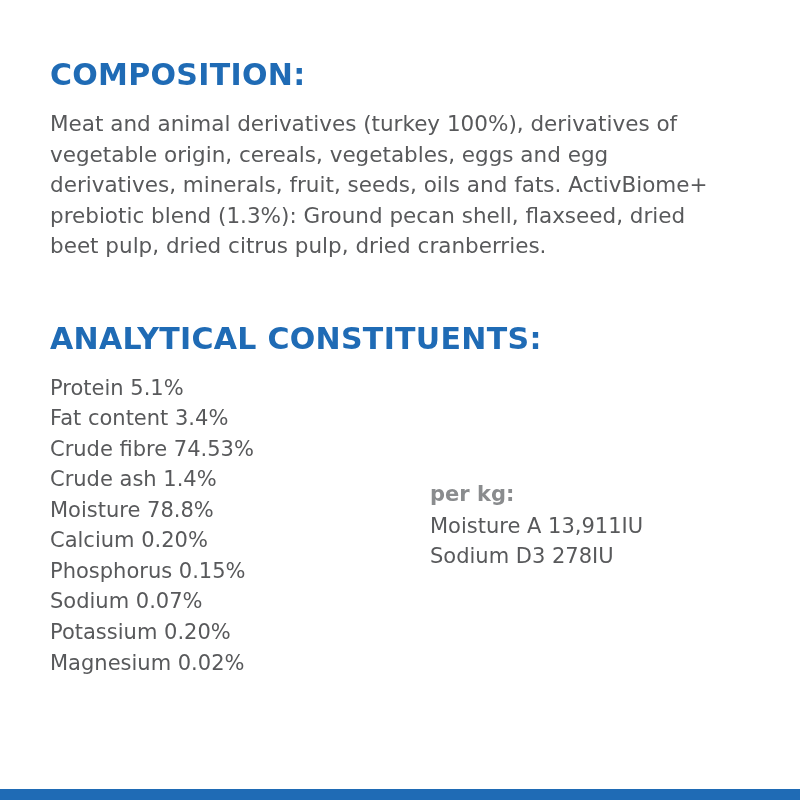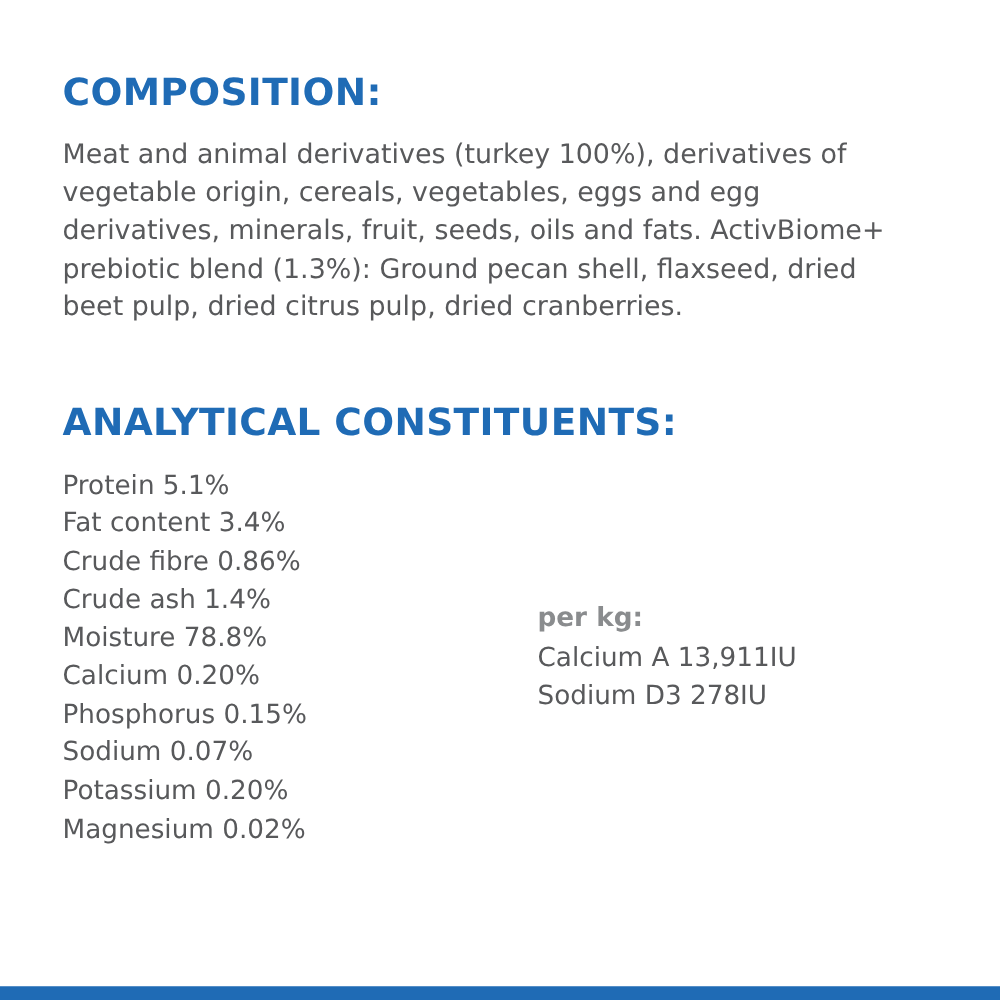--- a/index.html
+++ b/index.html
@@ -95,33 +95,33 @@
     <p class="body-text">Meat and animal derivatives (turkey 100%), derivatives of vegetable origin, cereals, vegetables, eggs and egg derivatives, minerals, fruit, seeds, oils and fats. ActivBiome+ prebiotic blend (1.3%): Ground pecan shell, flaxseed, dried beet pulp, dried citrus pulp, dried cranberries.</p>
   </div>
 
   <div class="analytical-block">
     <h2 class="section-heading">ANALYTICAL CONSTITUENTS:</h2>
 
     <div class="analytical-columns">
       <div class="col-left">
         <div class="nutrient-row">Protein 5.1%</div>
         <div class="nutrient-row">Fat content 3.4%</div>
-        <div class="nutrient-row">Crude fibre 0.86%</div>
+        <div class="nutrient-row">Crude fibre 74.53%</div>
         <div class="nutrient-row">Crude ash 1.4%</div>
         <div class="nutrient-row">Moisture 78.8%</div>
         <div class="nutrient-row">Calcium 0.20%</div>
         <div class="nutrient-row">Phosphorus 0.15%</div>
         <div class="nutrient-row">Sodium 0.07%</div>
         <div class="nutrient-row">Potassium 0.20%</div>
         <div class="nutrient-row">Magnesium 0.02%</div>
       </div>
 
       <div class="col-right">
         <div class="per-kg-label">per kg:</div>
-        <div class="vitamin-row">Calcium A 13,911IU</div>
+        <div class="vitamin-row">Moisture A 13,911IU</div>
         <div class="vitamin-row">Sodium D3 278IU</div>
       </div>
     </div>
   </div>
 
 </div>
 
 <div class="bottom-bar"></div>
 
 </body></html>

